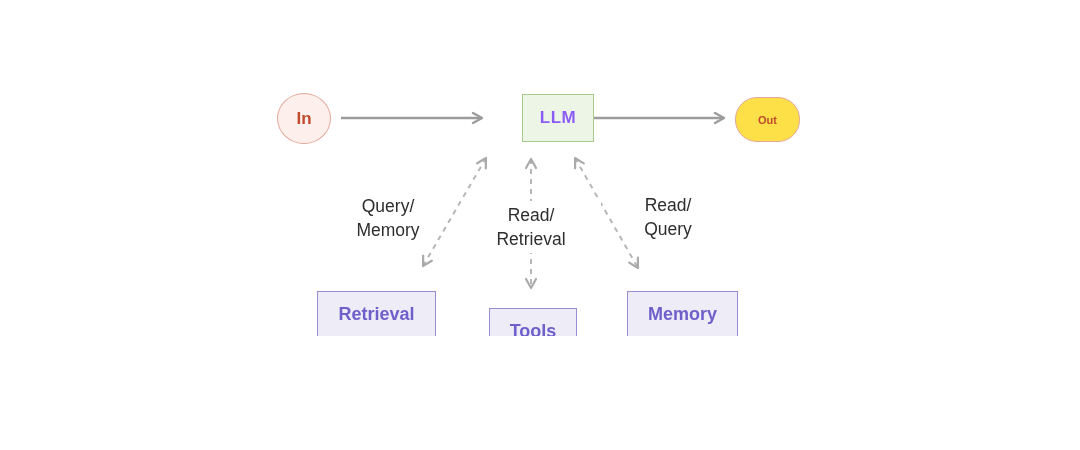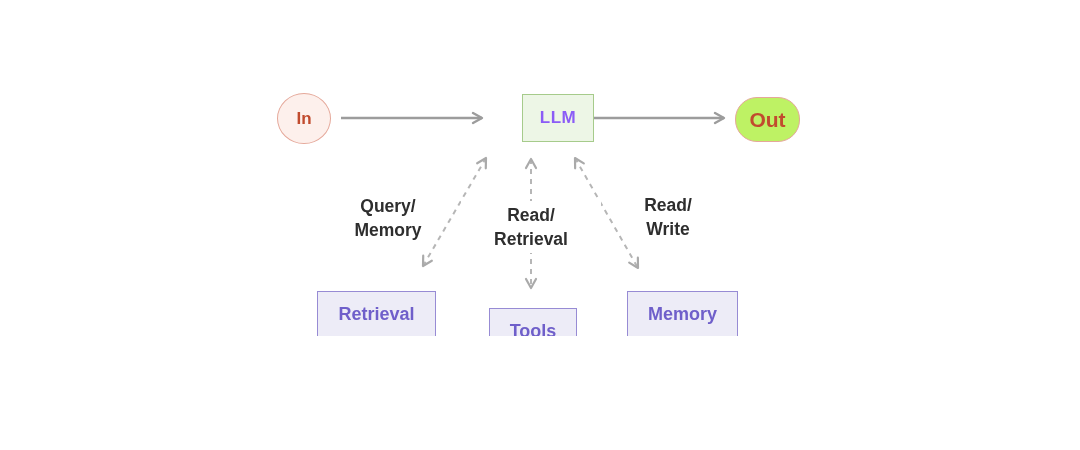--- a/index.html
+++ b/index.html
@@ -28,37 +28,36 @@
     background: #fdf0ec; border: 1.5px solid #e5a89a;
     border-radius: 50%; color: #c14b2e; font-size: 17px;
   }
   .node-llm {
     left: 494px; top: 94px; width: 72px; height: 48px;
     background: #edf6e6; border: 1.5px solid #a6cb8b;
     color: #8b5cf6; font-size: 17px; letter-spacing: 0.5px; margin-left: 28px;
   }
   .node-out {
     left: 735px; top: 97px; width: 65px; height: 45px;
-    background: #bef264; border: 1.5px solid #e5a89a;
-    border-radius: 22px; color: #c14b2e; font-size: 21px;
+    background: #fde047; border: 1.5px solid #e5a89a;
+    border-radius: 22px; color: #c14b2e; font-size: 11px;
   }
   .module {
     background: #edecf7; border: 1.5px solid #978bd4;
     color: #6f5fca; font-size: 18px;
   }
   .node-retrieval { left: 317px; top: 291px; width: 119px; height: 47px; }
   .node-tools     { left: 489px; top: 308px; width: 88px;  height: 47px; text-decoration: underline; }
   .node-memory    { left: 627px; top: 291px; width: 111px; height: 47px; text-align: center; }
   .edge-label {
     position: absolute;
     text-align: center;
     color: #2e2e2e;
     font-size: 17.5px;
     line-height: 24px;
-    font-weight: bold;
   }
   .label-query { left: 328px; top: 194px; width: 120px; }
   .label-call  { left: 461px; top: 201px; width: 140px; background: #ffffff; padding: 2px 0; }
   .label-read  { left: 608px; top: 193px; width: 120px; }
 </style>
 </head>
 <body>
 
 <div class="canvas">
 
@@ -100,16 +99,16 @@
     <div>Memory</div>
   </div>
 
   <div class="edge-label label-call">
     <div>Read/</div>
     <div>Retrieval</div>
   </div>
 
   <div class="edge-label label-read">
     <div>Read/</div>
-    <div>Write</div>
+    <div>Query</div>
   </div>
 
 </div>
 
 </body></html>

